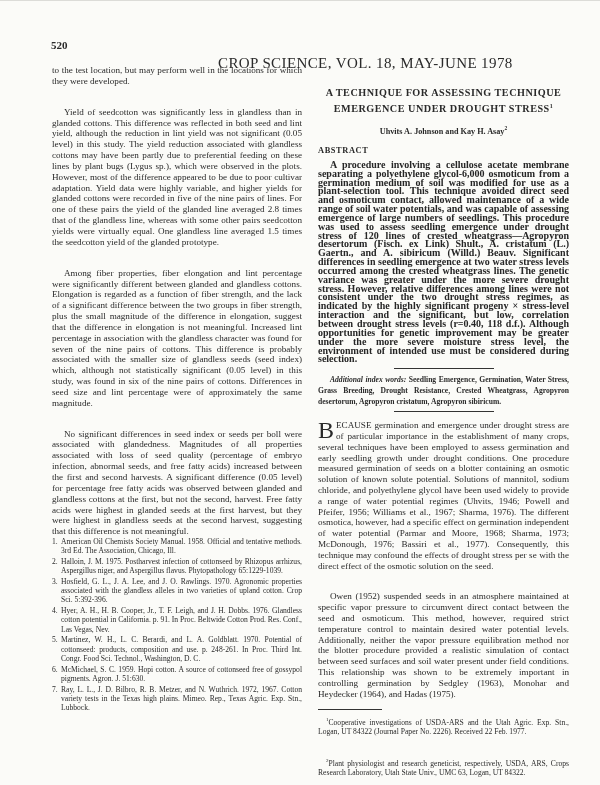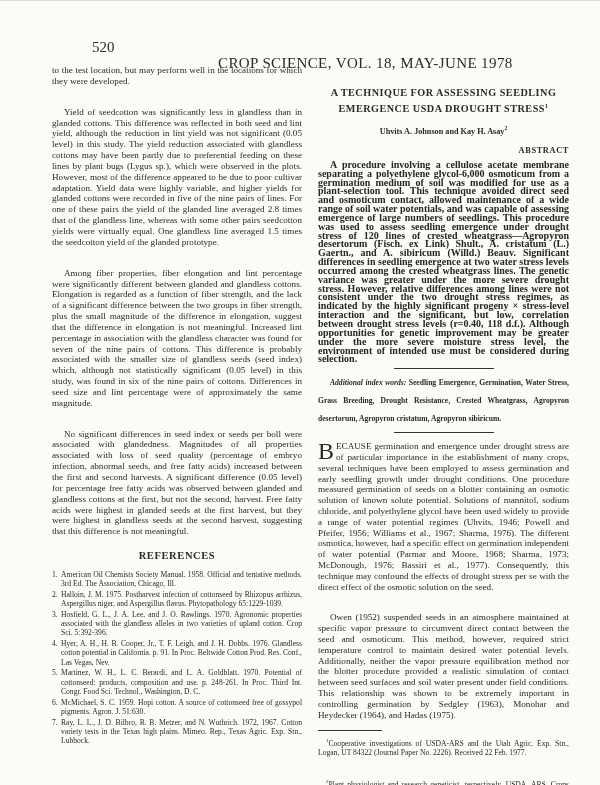--- a/index.html
+++ b/index.html
@@ -6,44 +6,44 @@
   body {
     width: 600px; height: 785px; overflow: hidden;
     background: #fbfbf8;
     border-top: 1px solid #dcdcd8;
     box-sizing: border-box;
     position: relative;
     font-family: "Liberation Serif", "DejaVu Serif", serif;
     color: #2a2a2a;
   }
   .page-header { position: absolute; top: 38px; left: 51px; width: 520px; height: 14px; }
-  .page-number { position: absolute; left: 0; top: 0; font-size: 15px; font-weight: normal; margin-left: 41px; }
+  .page-number { position: absolute; left: 0; top: 0; font-size: 11px; font-weight: bold; }
   .running-head { position: absolute; left: 167px; top: 16px; font-size: 15px; letter-spacing: 0.4px; }
 
   .col { position: absolute; top: 64px; width: 250px; font-size: 9.15px; line-height: 10.85px; text-align: justify; }
   .col-left { left: 52px; }
   .col-right { left: 318px; width: 251px; }
 
   .col p { margin: 0; text-indent: 12px; hyphens: auto; }
   .col p + p { margin-top: 20px; }
   .col p.noindent { text-indent: 0; }
 
   .refs-heading { text-align: center; font-weight: bold; font-size: 10.5px; letter-spacing: 0.6px; margin: 14px 0 8px 0; }
   .refs { list-style: none; margin: 0; padding: 0; font-size: 7.6px; line-height: 9.2px; }
   .refs li { position: relative; padding-left: 9px; margin-bottom: 1.6px; text-align: justify; }
   .refs .ref-num { position: absolute; left: 0; top: 0; }
 
   .article-title { text-align: center; font-weight: bold; font-size: 10.2px; line-height: 12.5px; letter-spacing: 0.5px; margin: 22px 0 8px 0; }
   .article-title sup { font-size: 6px; }
   .authors { text-align: center; font-weight: bold; font-size: 8.2px; margin-bottom: 8px; }
   .authors sup { font-size: 5.5px; }
-  .abstract-heading { text-align: right; font-weight: bold; font-size: 8.4px; letter-spacing: 0.6px; margin-bottom: 4px; }
+  .abstract-heading { text-align: left; font-weight: bold; font-size: 8.4px; letter-spacing: 0.6px; margin-bottom: 4px; }
   .abstract { font-size: 10px; line-height: 8.85px; font-weight: bold; text-align: justify; text-indent: 12px; margin: 0; color: #262626; }
   .rule { height: 0; border-top: 1.5px solid #333; width: 100px; margin: 4px auto 5px auto; }
-  .index-words { font-size: 7.6px; line-height: 18px; font-weight: bold; text-align: justify; text-indent: 12px; margin: 0; }
+  .index-words { font-size: 7.6px; line-height: 11px; font-weight: bold; text-align: justify; text-indent: 12px; margin: 0; }
   .index-words .label { font-style: italic; }
 
   .body-right { margin-top: 8px; font-size: 9.15px; line-height: 10.8px; text-align: justify; }
   .body-right p { margin: 0; text-indent: 12px; }
   .body-right p.dropcap-para { text-indent: 0; }
   .dropcap { float: left; font-size: 24px; line-height: 19px; margin: 1px 2px 0 0; }
   .footnote-rule { width: 64px; border-top: 1px solid #333; margin: 10px 0 5px 0; }
   .footnotes { font-size: 7.6px; line-height: 9.1px; text-align: justify; }
   .footnotes p { margin: 0; text-indent: 8px; }
   .footnotes sup { font-size: 5px; }
@@ -55,34 +55,33 @@
   <span class="page-number">520</span>
   <span class="running-head">CROP SCIENCE, VOL. 18, MAY-JUNE 1978</span>
 </div>
 
 <div class="col col-left">
   <p class="noindent">to the test location, but may perform well in the locations for which they were developed.</p>
   <p>Yield of seedcotton was significantly less in glandless than in glanded cottons. This difference was reflected in both seed and lint yield, although the reduction in lint yield was not significant (0.05 level) in this study. The yield reduction associated with glandless cottons may have been partly due to preferential feeding on these lines by plant bugs (Lygus sp.), which were observed in the plots. However, most of the difference appeared to be due to poor cultivar adaptation. Yield data were highly variable, and higher yields for glanded cottons were recorded in five of the nine pairs of lines. For one of these pairs the yield of the glanded line averaged 2.8 times that of the glandless line, whereas with some other pairs seedcotton yields were virtually equal. One glandless line averaged 1.5 times the seedcotton yield of the glanded prototype.</p>
   <p>Among fiber properties, fiber elongation and lint percentage were significantly different between glanded and glandless cottons. Elongation is regarded as a function of fiber strength, and the lack of a significant difference between the two groups in fiber strength, plus the small magnitude of the difference in elongation, suggest that the difference in elongation is not meaningful. Increased lint percentage in association with the glandless character was found for seven of the nine pairs of cottons. This difference is probably associated with the smaller size of glandless seeds (seed index) which, although not statistically significant (0.05 level) in this study, was found in six of the nine pairs of cottons. Differences in seed size and lint percentage were of approximately the same magnitude.</p>
   <p>No significant differences in seed index or seeds per boll were associated with glandedness. Magnitudes of all properties associated with loss of seed quality (percentage of embryo infection, abnormal seeds, and free fatty acids) increased between the first and second harvests. A significant difference (0.05 level) for percentage free fatty acids was observed between glanded and glandless cottons at the first, but not the second, harvest. Free fatty acids were highest in glanded seeds at the first harvest, but they were highest in glandless seeds at the second harvest, suggesting that this difference is not meaningful.</p>
 
-  <div class="refs-heading">REFERENCES</div>
   <ol class="refs">
     <li><span class="ref-num">1.</span><span>American Oil Chemists Society Manual. 1958. Official and tentative methods. 3rd Ed. The Association, Chicago, Ill.</span></li>
     <li><span class="ref-num">2.</span><span>Halloin, J. M. 1975. Postharvest infection of cottonseed by Rhizopus arrhizus, Aspergillus niger, and Aspergillus flavus. Phytopathology 65:1229-1039.</span></li>
     <li><span class="ref-num">3.</span><span>Hosfield, G. L., J. A. Lee, and J. O. Rawlings. 1970. Agronomic properties associated with the glandless alleles in two varieties of upland cotton. Crop Sci. 5:392-396.</span></li>
     <li><span class="ref-num">4.</span><span>Hyer, A. H., H. B. Cooper, Jr., T. F. Leigh, and J. H. Dobbs. 1976. Glandless cotton potential in California. p. 91. In Proc. Beltwide Cotton Prod. Res. Conf., Las Vegas, Nev.</span></li>
     <li><span class="ref-num">5.</span><span>Martinez, W. H., L. C. Berardi, and L. A. Goldblatt. 1970. Potential of cottonseed: products, composition and use. p. 248-261. In Proc. Third Int. Congr. Food Sci. Technol., Washington, D. C.</span></li>
     <li><span class="ref-num">6.</span><span>McMichael, S. C. 1959. Hopi cotton. A source of cottonseed free of gossypol pigments. Agron. J. 51:630.</span></li>
     <li><span class="ref-num">7.</span><span>Ray, L. L., J. D. Bilbro, R. B. Metzer, and N. Wuthrich. 1972, 1967. Cotton variety tests in the Texas high plains. Mimeo. Rep., Texas Agric. Exp. Stn., Lubbock.</span></li>
   </ol>
 </div>
 
 <div class="col col-right">
-  <div class="article-title"><span>A TECHNIQUE FOR ASSESSING SEEDLING EMERGENCE USDA DROUGHT STRESS</span><sup>1</sup></div>
+  <div class="article-title"><span>A TECHNIQUE FOR ASSESSING TECHNIQUE EMERGENCE UNDER DROUGHT STRESS</span><sup>1</sup></div>
   <div class="authors"><span>Uhvits A. Johnson and Kay H. Asay</span><sup>2</sup></div>
   <div class="abstract-heading">ABSTRACT</div>
   <p class="abstract">A procedure involving a cellulose acetate membrane separating a polyethylene glycol-6,000 osmoticum from a germination medium of soil was modified for use as a plant-selection tool. This technique avoided direct seed and osmoticum contact, allowed maintenance of a wide range of soil water potentials, and was capable of assessing emergence of large numbers of seedlings. This procedure was used to assess seedling emergence under drought stress of 120 lines of crested wheatgrass—Agropyron desertorum (Fisch. ex Link) Shult., A. cristatum (L.) Gaertn., and A. sibiricum (Willd.) Beauv. Significant differences in seedling emergence at two water stress levels occurred among the crested wheatgrass lines. The genetic variance was greater under the more severe drought stress. However, relative differences among lines were not consistent under the two drought stress regimes, as indicated by the highly significant progeny × stress-level interaction and the significant, but low, correlation between drought stress levels (r=0.40, 118 d.f.). Although opportunities for genetic improvement may be greater under the more severe moisture stress level, the environment of intended use must be considered during selection.</p>
   <div class="rule"></div>
   <p class="index-words"><span class="label">Additional index words:</span> <span>Seedling Emergence, Germination, Water Stress, Grass Breeding, Drought Resistance, Crested Wheatgrass, Agropyron desertorum, Agropyron cristatum, Agropyron sibiricum.</span></p>
   <div class="rule"></div>
 
   <div class="body-right">
     <p class="dropcap-para"><span class="dropcap">B</span><span>ECAUSE germination and emergence under drought stress are of particular importance in the establishment of many crops, several techniques have been employed to assess germination and early seedling growth under drought conditions. One procedure measured germination of seeds on a blotter containing an osmotic solution of known solute potential. Solutions of mannitol, sodium chloride, and polyethylene glycol have been used widely to provide a range of water potential regimes (Uhvits, 1946; Powell and Pfeifer, 1956; Williams et al., 1967; Sharma, 1976). The different osmotica, however, had a specific effect on germination independent of water potential (Parmar and Moore, 1968; Sharma, 1973; McDonough, 1976; Bassiri et al., 1977). Consequently, this technique may confound the effects of drought stress per se with the direct effect of the osmotic solution on the seed.</span></p>
     <p>Owen (1952) suspended seeds in an atmosphere maintained at specific vapor pressure to circumvent direct contact between the seed and osmoticum. This method, however, required strict temperature control to maintain desired water potential levels. Additionally, neither the vapor pressure equilibration method nor the blotter procedure provided a realistic simulation of contact between seed surfaces and soil water present under field conditions. This relationship was shown to be extremely important in controlling germination by Sedgley (1963), Monohar and Heydecker (1964), and Hadas (1975).</p>

